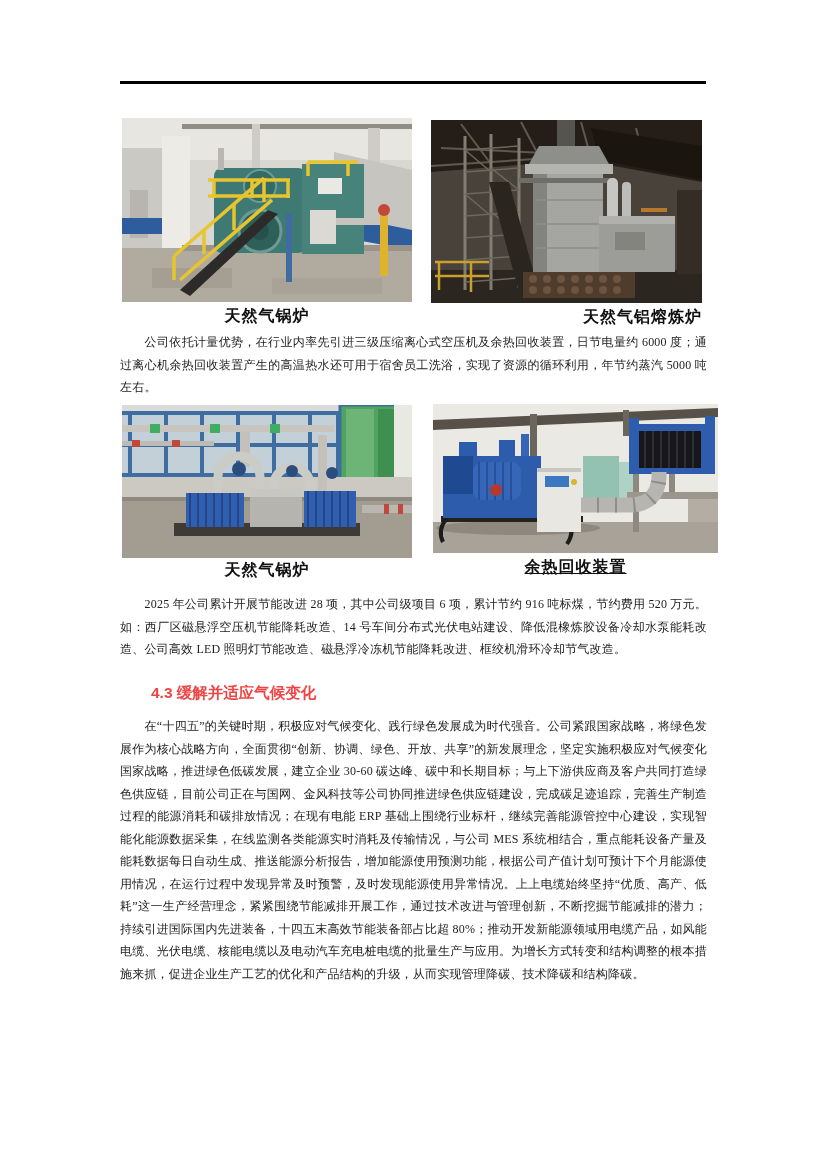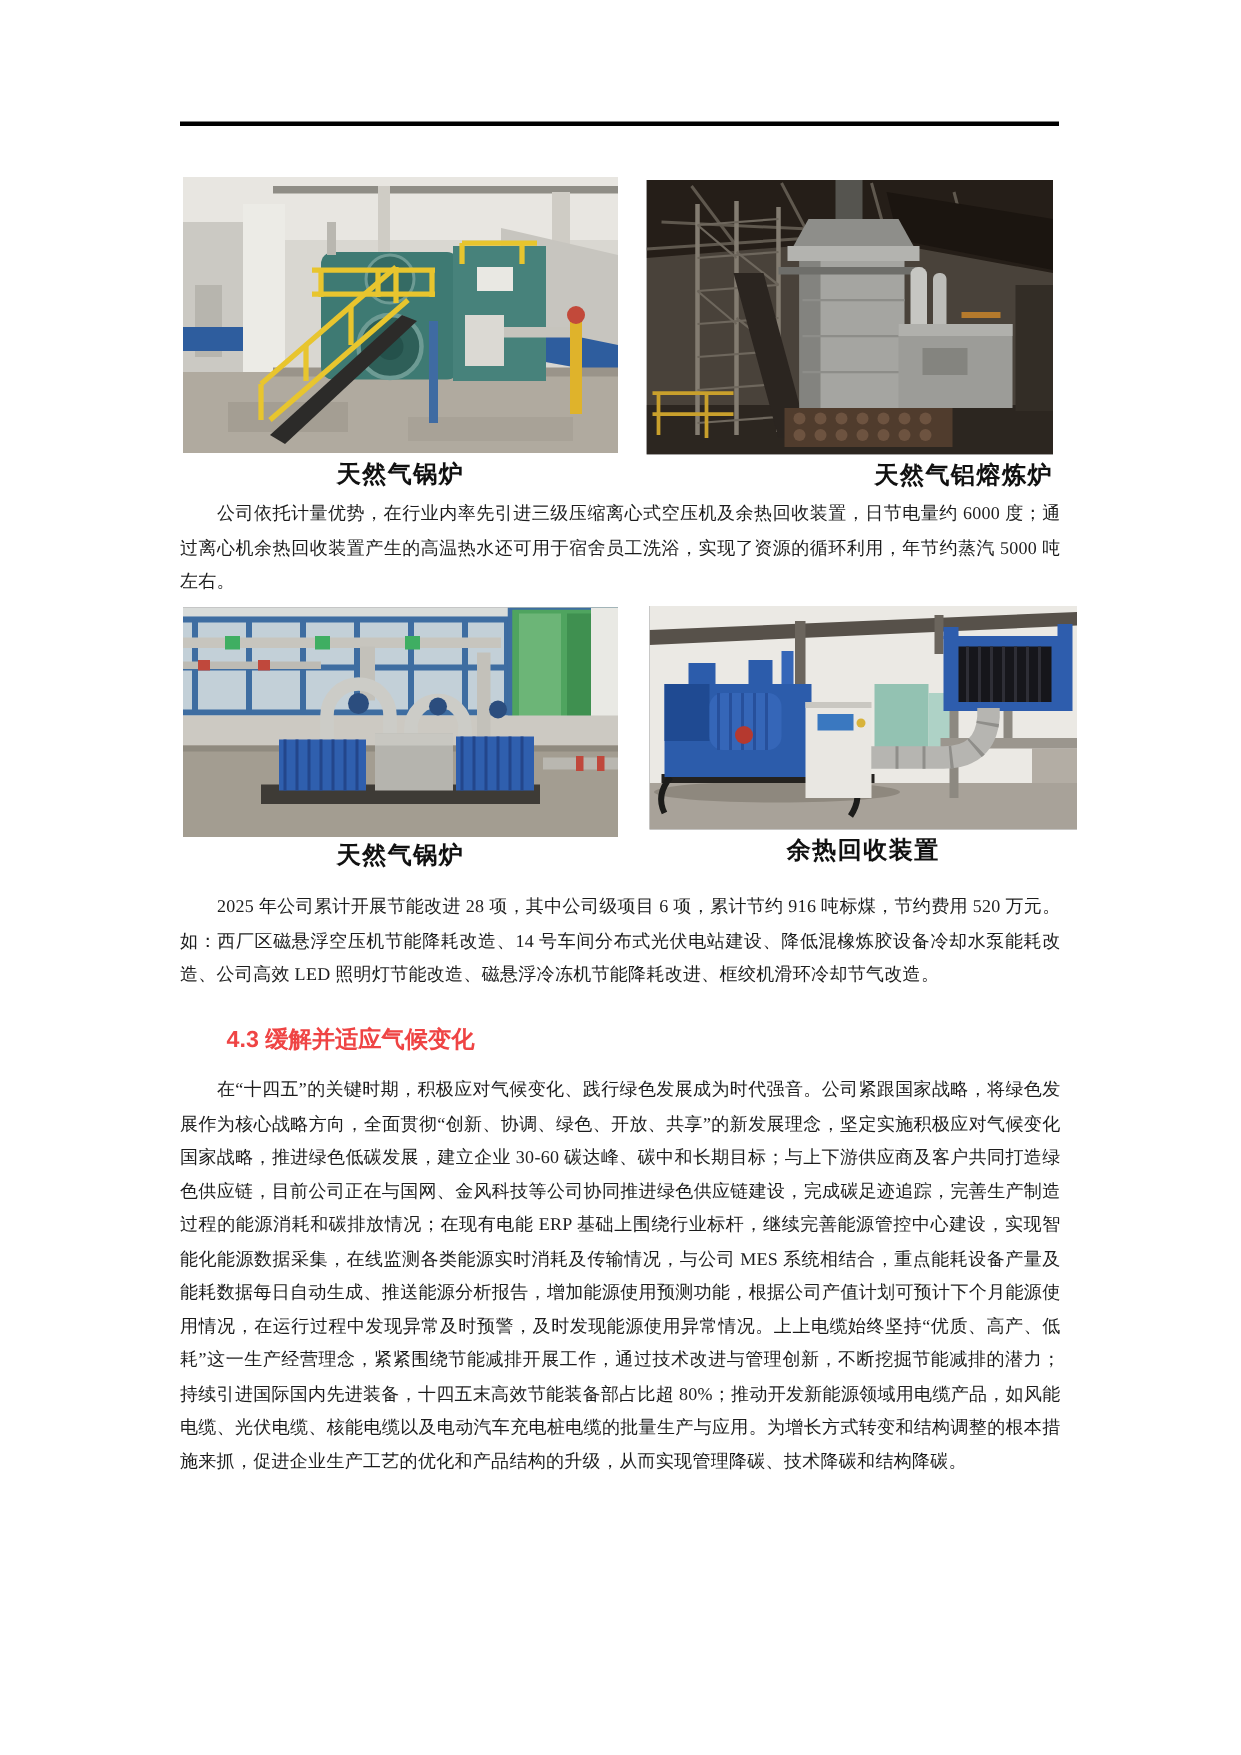--- a/index.html
+++ b/index.html
@@ -292,21 +292,21 @@
       <rect x="66" y="36" width="16" height="16" fill="#2c5cab"></rect>
       <rect x="88" y="30" width="8" height="22" fill="#3566b8"></rect>
       <rect x="104" y="64" width="44" height="64" fill="#e9e7e2"></rect>
       <rect x="104" y="64" width="44" height="4" fill="#c9c7c1"></rect>
       <rect x="112" y="72" width="24" height="11" fill="#3a78c0"></rect>
       <circle cx="141" cy="78" r="3" fill="#d8b33a"></circle>
     </svg>
   </div>
 
   <div class="caption" style="left:122px; top:560px; width:290px;">天然气锅炉</div>
-  <div class="caption" style="left:433px; top:557px; width:285px;">余热回收装置</div>
+  <div class="caption" style="left:433px; top:557px; width:285px;text-decoration:underline;">余热回收装置</div>
 
   <div class="para" style="top:593px;">2025 年公司累计开展节能改进 28 项，其中公司级项目 6 项，累计节约 916 吨标煤，节约费用 520 万元。如：西厂区磁悬浮空压机节能降耗改造、14 号车间分布式光伏电站建设、降低混橡炼胶设备冷却水泵能耗改造、公司高效 LED 照明灯节能改造、磁悬浮冷冻机节能降耗改进、框绞机滑环冷却节气改造。</div>
 
   <div class="heading">4.3 缓解并适应气候变化</div>
 
   <div class="para" style="top:715px;">在“十四五”的关键时期，积极应对气候变化、践行绿色发展成为时代强音。公司紧跟国家战略，将绿色发展作为核心战略方向，全面贯彻“创新、协调、绿色、开放、共享”的新发展理念，坚定实施积极应对气候变化国家战略，推进绿色低碳发展，建立企业 30-60 碳达峰、碳中和长期目标；与上下游供应商及客户共同打造绿色供应链，目前公司正在与国网、金风科技等公司协同推进绿色供应链建设，完成碳足迹追踪，完善生产制造过程的能源消耗和碳排放情况；在现有电能 ERP 基础上围绕行业标杆，继续完善能源管控中心建设，实现智能化能源数据采集，在线监测各类能源实时消耗及传输情况，与公司 MES 系统相结合，重点能耗设备产量及能耗数据每日自动生成、推送能源分析报告，增加能源使用预测功能，根据公司产值计划可预计下个月能源使用情况，在运行过程中发现异常及时预警，及时发现能源使用异常情况。上上电缆始终坚持“优质、高产、低耗”这一生产经营理念，紧紧围绕节能减排开展工作，通过技术改进与管理创新，不断挖掘节能减排的潜力；持续引进国际国内先进装备，十四五末高效节能装备部占比超 80%；推动开发新能源领域用电缆产品，如风能电缆、光伏电缆、核能电缆以及电动汽车充电桩电缆的批量生产与应用。为增长方式转变和结构调整的根本措施来抓，促进企业生产工艺的优化和产品结构的升级，从而实现管理降碳、技术降碳和结构降碳。</div>
 
   <div class="pagenum">- 24 -</div>
 
 </div>

